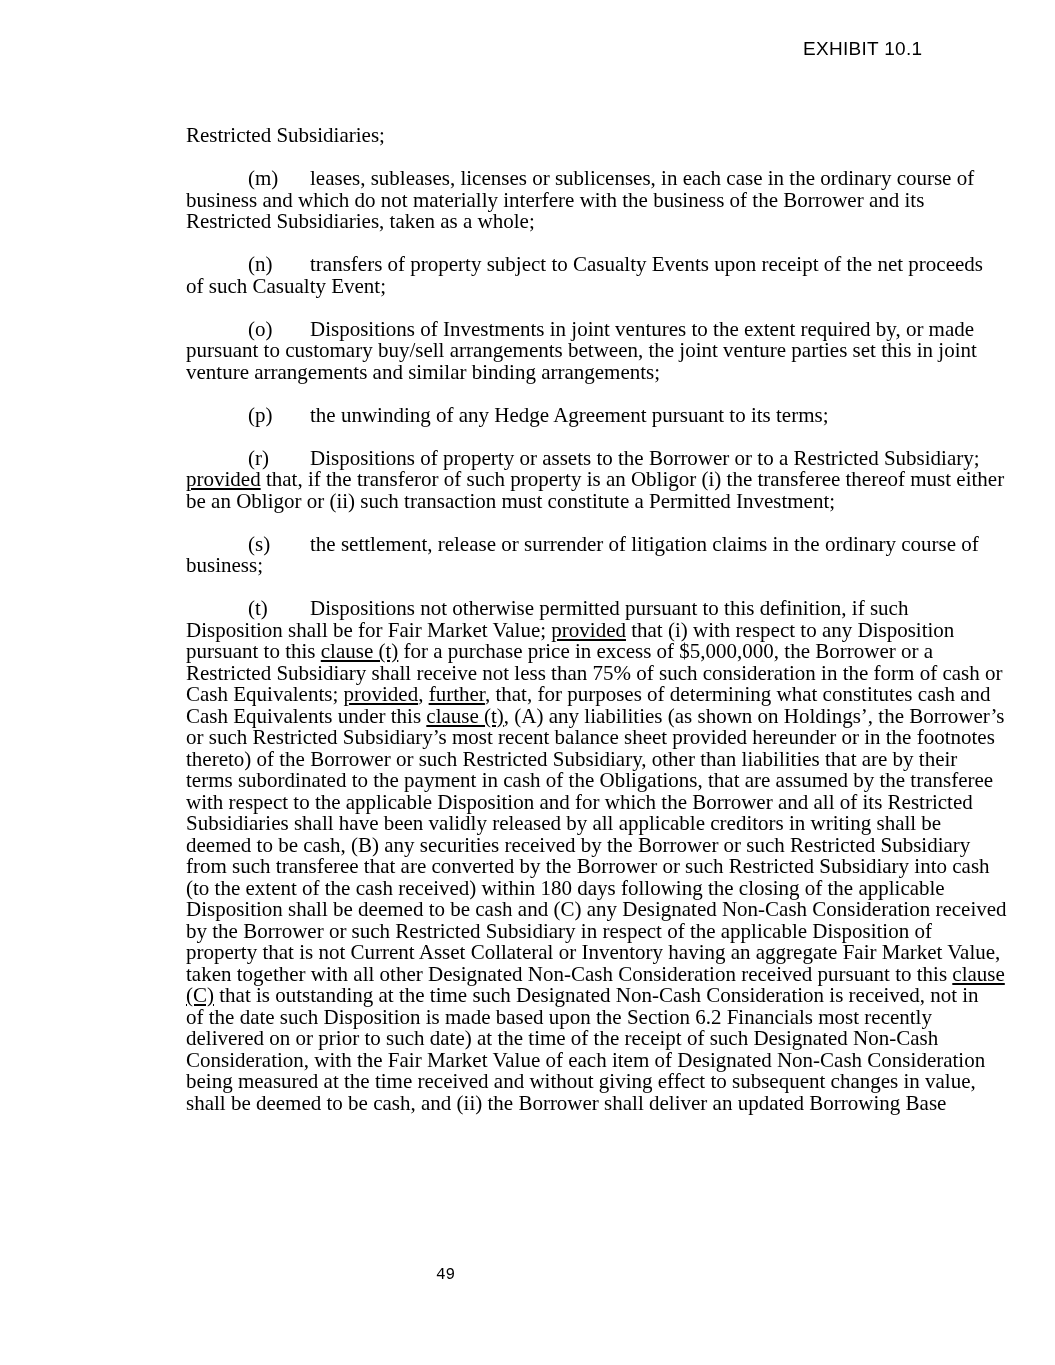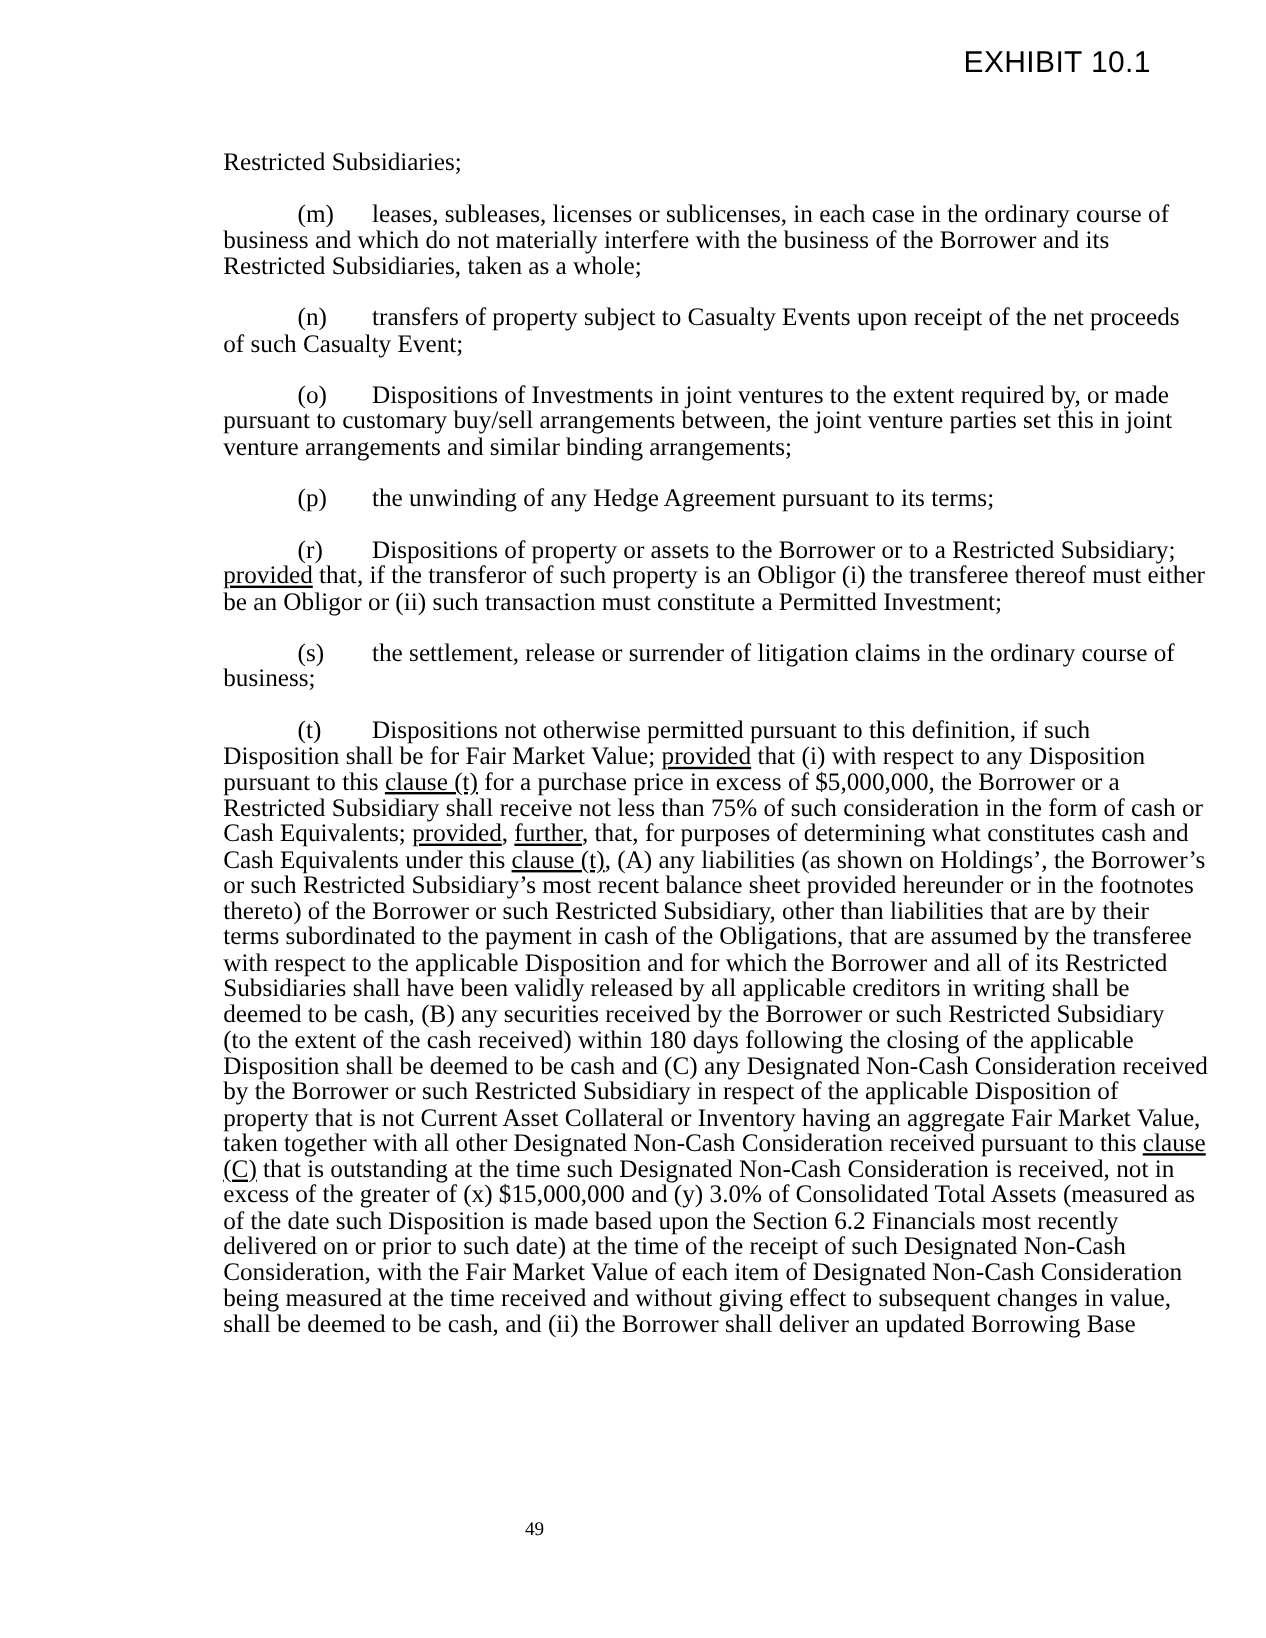--- a/index.html
+++ b/index.html
@@ -1,32 +1,32 @@
 <!DOCTYPE html>
 <html><head>
   <meta charset="utf-8">
   <style>
     html, body { margin: 0; padding: 0; background: #ffffff; }
     body { width: 1055px; height: 1365px; position: relative; overflow: hidden; color: #000; }
     .exhibit {
       position: absolute; top: 38px; left: 803px;
-      font-family: "Liberation Sans", sans-serif; font-size: 25px; letter-spacing: 0.3px;
+      font-family: "Liberation Sans", sans-serif; font-size: 19px; letter-spacing: 0.3px;
     }
     .page {
       position: absolute; top: 125px; left: 186px; width: 760px;
       font-family: "Liberation Serif", serif; font-size: 21px; line-height: 21.5px;
     }
     .para { margin: 0 0 21.5px 0; }
     .line { display: block; white-space: nowrap; }
     .ind { padding-left: 62px; }
     .lbl { display: inline-block; width: 62px; }
     u { text-underline-offset: 2px; }
     .pagenum {
       position: absolute; top: 1266px; left: 0; width: 891px; text-align: center;
-      font-family: Liberation Serif, serif; font-size: 16px;
+      font-family: Liberation Mono, monospace; font-size: 16px;
     }
   </style>
 </head>
 <body>
 
 <div class="exhibit">EXHIBIT 10.1</div>
 
 <div class="page">
 
   <p class="para">
@@ -74,27 +74,27 @@
     <span class="line"><span>pursuant to this </span><u>clause (t)</u><span> for a purchase price in excess of $5,000,000, the Borrower or a</span></span>
     <span class="line">Restricted Subsidiary shall receive not less than 75% of such consideration in the form of cash or</span>
     <span class="line"><span>Cash Equivalents; </span><u>provided</u><span>, </span><u>further</u><span>, that, for purposes of determining what constitutes cash and</span></span>
     <span class="line"><span>Cash Equivalents under this </span><u>clause (t)</u><span>, (A) any liabilities (as shown on Holdings’, the Borrower’s</span></span>
     <span class="line">or such Restricted Subsidiary’s most recent balance sheet provided hereunder or in the footnotes</span>
     <span class="line">thereto) of the Borrower or such Restricted Subsidiary, other than liabilities that are by their</span>
     <span class="line">terms subordinated to the payment in cash of the Obligations, that are assumed by the transferee</span>
     <span class="line">with respect to the applicable Disposition and for which the Borrower and all of its Restricted</span>
     <span class="line">Subsidiaries shall have been validly released by all applicable creditors in writing shall be</span>
     <span class="line">deemed to be cash, (B) any securities received by the Borrower or such Restricted Subsidiary</span>
+    <span class="line">from such transferee that are converted by the Borrower or such Restricted Subsidiary into cash</span>
     <span class="line">(to the extent of the cash received) within 180 days following the closing of the applicable</span>
     <span class="line">Disposition shall be deemed to be cash and (C) any Designated Non-Cash Consideration received</span>
     <span class="line">by the Borrower or such Restricted Subsidiary in respect of the applicable Disposition of</span>
     <span class="line">property that is not Current Asset Collateral or Inventory having an aggregate Fair Market Value,</span>
     <span class="line"><span>taken together with all other Designated Non-Cash Consideration received pursuant to this </span><u>clause </u></span>
     <span class="line"><u>(C)</u><span> that is outstanding at the time such Designated Non-Cash Consideration is received, not in</span></span>
-    <span class="line">excess of the greater of (x) $15,000,000 and (y) 3.0% of Consolidated Total Assets (measured as</span>
     <span class="line">of the date such Disposition is made based upon the Section 6.2 Financials most recently</span>
     <span class="line">delivered on or prior to such date) at the time of the receipt of such Designated Non-Cash</span>
     <span class="line">Consideration, with the Fair Market Value of each item of Designated Non-Cash Consideration</span>
     <span class="line">being measured at the time received and without giving effect to subsequent changes in value,</span>
     <span class="line">shall be deemed to be cash, and (ii) the Borrower shall deliver an updated Borrowing Base</span>
   </p>
 </div>
 
 <div class="pagenum">49</div>
 

